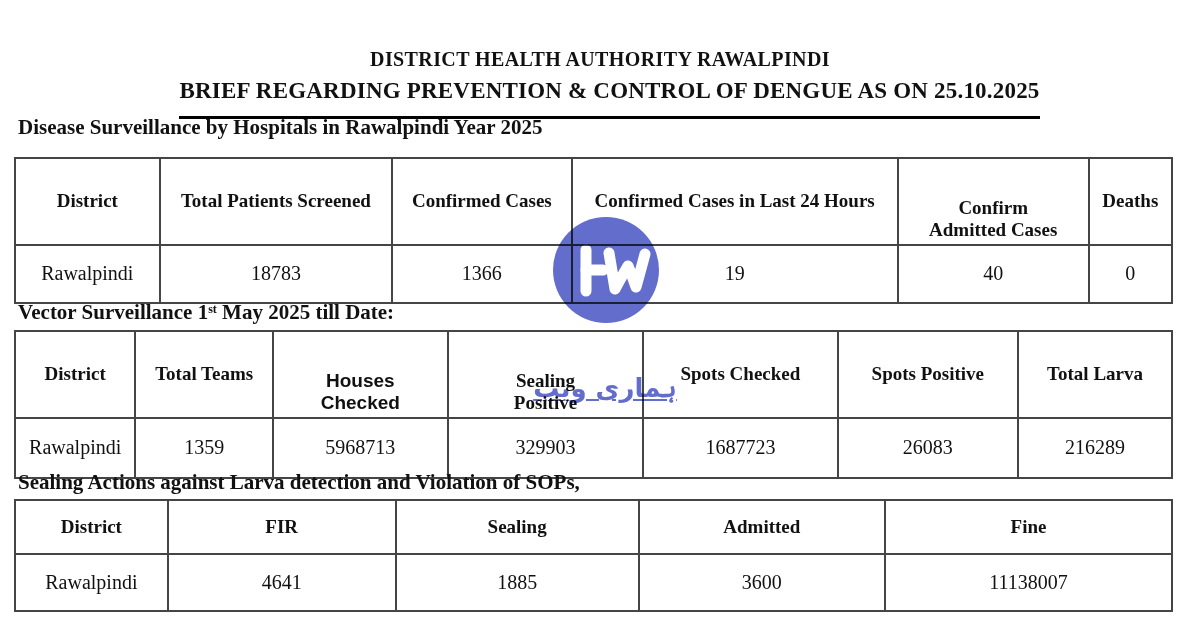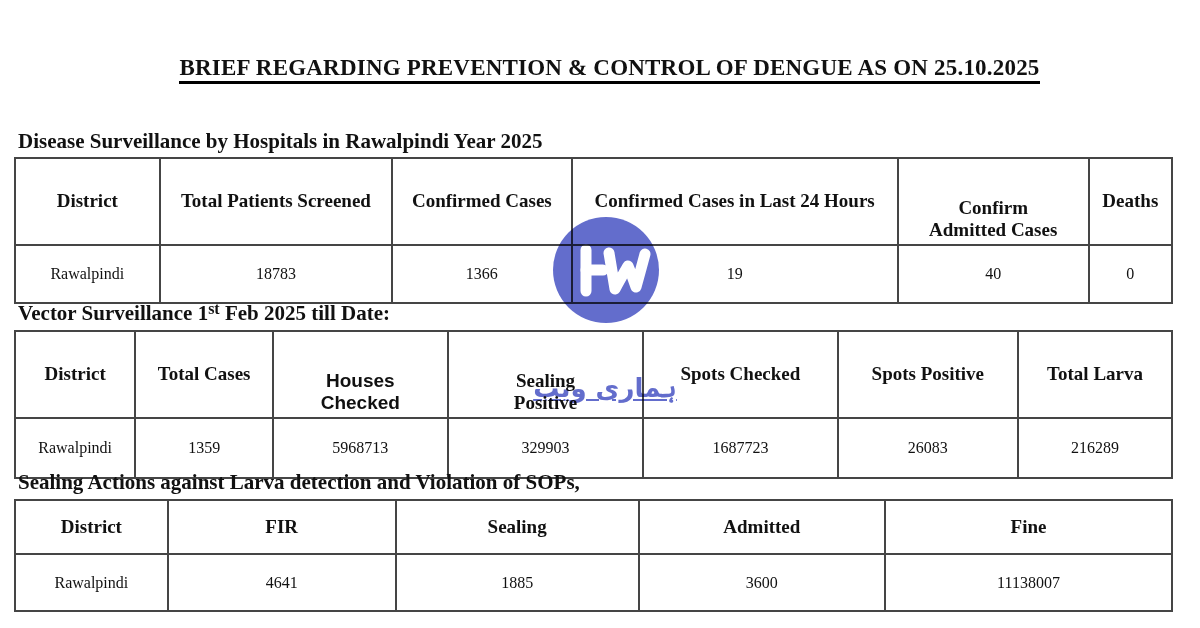--- a/index.html
+++ b/index.html
@@ -4,38 +4,38 @@
 <style>
   html,body{margin:0;padding:0;}
   body{
     width:1200px;height:628px;position:relative;background:#ffffff;
     font-family:"Liberation Serif", serif;color:#111;overflow:hidden;
   }
   
   .doc-header{position:absolute;top:48px;left:0;width:100%;text-align:center;}
   .doc-title{font-size:20px;font-weight:bold;letter-spacing:.4px;}
   .doc-subtitle{margin-top:7px;font-size:23px;font-weight:bold;letter-spacing:.2px;}
-  .doc-subtitle span{border-bottom:3px solid #000;padding-bottom:1px;margin-left:19px;}
+  .doc-subtitle span{border-bottom:3px solid #000;padding-bottom:13px;margin-left:19px;}
   
   .sec-heading{position:absolute;left:18px;font-size:21px;font-weight:bold;}
-  #h1{top:129px;}
+  #h1{top:115px;}
   #h2{top:300px;}
   #h3{top:470px;}
-  .sec-heading sup{font-size:16px;vertical-align:6px;}
+  .sec-heading sup{font-size:12px;vertical-align:6px;}
   
   table.t{position:absolute;left:14px;width:1159px;border-collapse:collapse;table-layout:fixed;padding-left:29px;}
   #t1{top:157px;}
   #t2{top:330px;}
   #t3{top:499px;}
   table.t th, table.t td{
     border:2px solid #454545;text-align:center;vertical-align:middle;
     padding:2px 4px;overflow:hidden;
   }
   table.t th{font-size:19px;font-weight:bold;line-height:1.18;}
-  table.t td{font-size:16px;font-weight:normal;margin-left:30px;}
+  table.t td{font-size:20px;font-weight:normal;margin-left:30px;}
   #t1 th{height:49px;} #t1 td{height:52px;}
   #t2 th{height:47px;} #t2 td{height:54px;}
   #t3 th{height:48px;} #t3 td{height:51px;}
   td.left{text-align:left;padding-left:10px;}
   .wrap{display:inline-block;margin-top:36px;}
   .w80{max-width:80px;}
   .w130{max-width:130px;}
   th.sans{font-family:Liberation Sans, sans-serif;font-size:18px;}
   
   #watermark{
@@ -50,20 +50,21 @@
   }
   .wm-urdu{
     position:absolute;left:455px;top:374px;width:300px;text-align:center;
     font-family:"DejaVu Sans", sans-serif;font-weight:bold;font-size:26px;line-height:1.1;text-decoration:underline;
   }
 </style>
 </head>
 <body>
 
 <div class="doc-header">
+  <div class="doc-title">DISTRICT HEALTH AUTHORITY RAWALPINDI</div>
   <div class="doc-subtitle">
     <span>BRIEF REGARDING PREVENTION &amp; CONTROL OF DENGUE AS ON 25.10.2025</span>
   </div>
 </div>
 
 <div class="sec-heading" id="h1">Disease Surveillance by Hospitals in Rawalpindi Year 2025</div>
 
 <table class="t" id="t1">
   <colgroup>
     <col style="width:12.5%">
@@ -90,36 +91,36 @@
       <td class="left">Rawalpindi</td>
       <td>18783</td>
       <td>1366</td>
       <td>19</td>
       <td>40</td>
       <td>0</td>
     </tr>
   </tbody>
 </table>
 
-<div class="sec-heading" id="h2"><span>Vector Surveillance 1</span><sup>st</sup><span> Feb 2025 till Date:</span></div>
+<div class="sec-heading" id="h2"><span>Vector Surveillance 1</span><sup>st</sup><span> May 2025 till Date:</span></div>
 
 <table class="t" id="t2">
   <colgroup>
     <col style="width:10.4%">
       <col style="width:11.9%">
       <col style="width:15.1%">
       <col style="width:16.9%">
     <col style="width:16.8%">
       <col style="width:15.6%">
       <col style="width:13.3%">
   </colgroup>
   <thead>
     <tr>
       <th>District</th>
-      <th>Total Cases</th>
+      <th>Total Teams</th>
       <th class="sans">
         <span class="wrap w80">Houses Checked</span>
       </th>
       <th>
         <span class="wrap w80">Sealing Positive</span>
       </th>
       <th>Spots Checked</th>
       <th>Spots Positive</th>
       <th>Total Larva</th>
     </tr>

